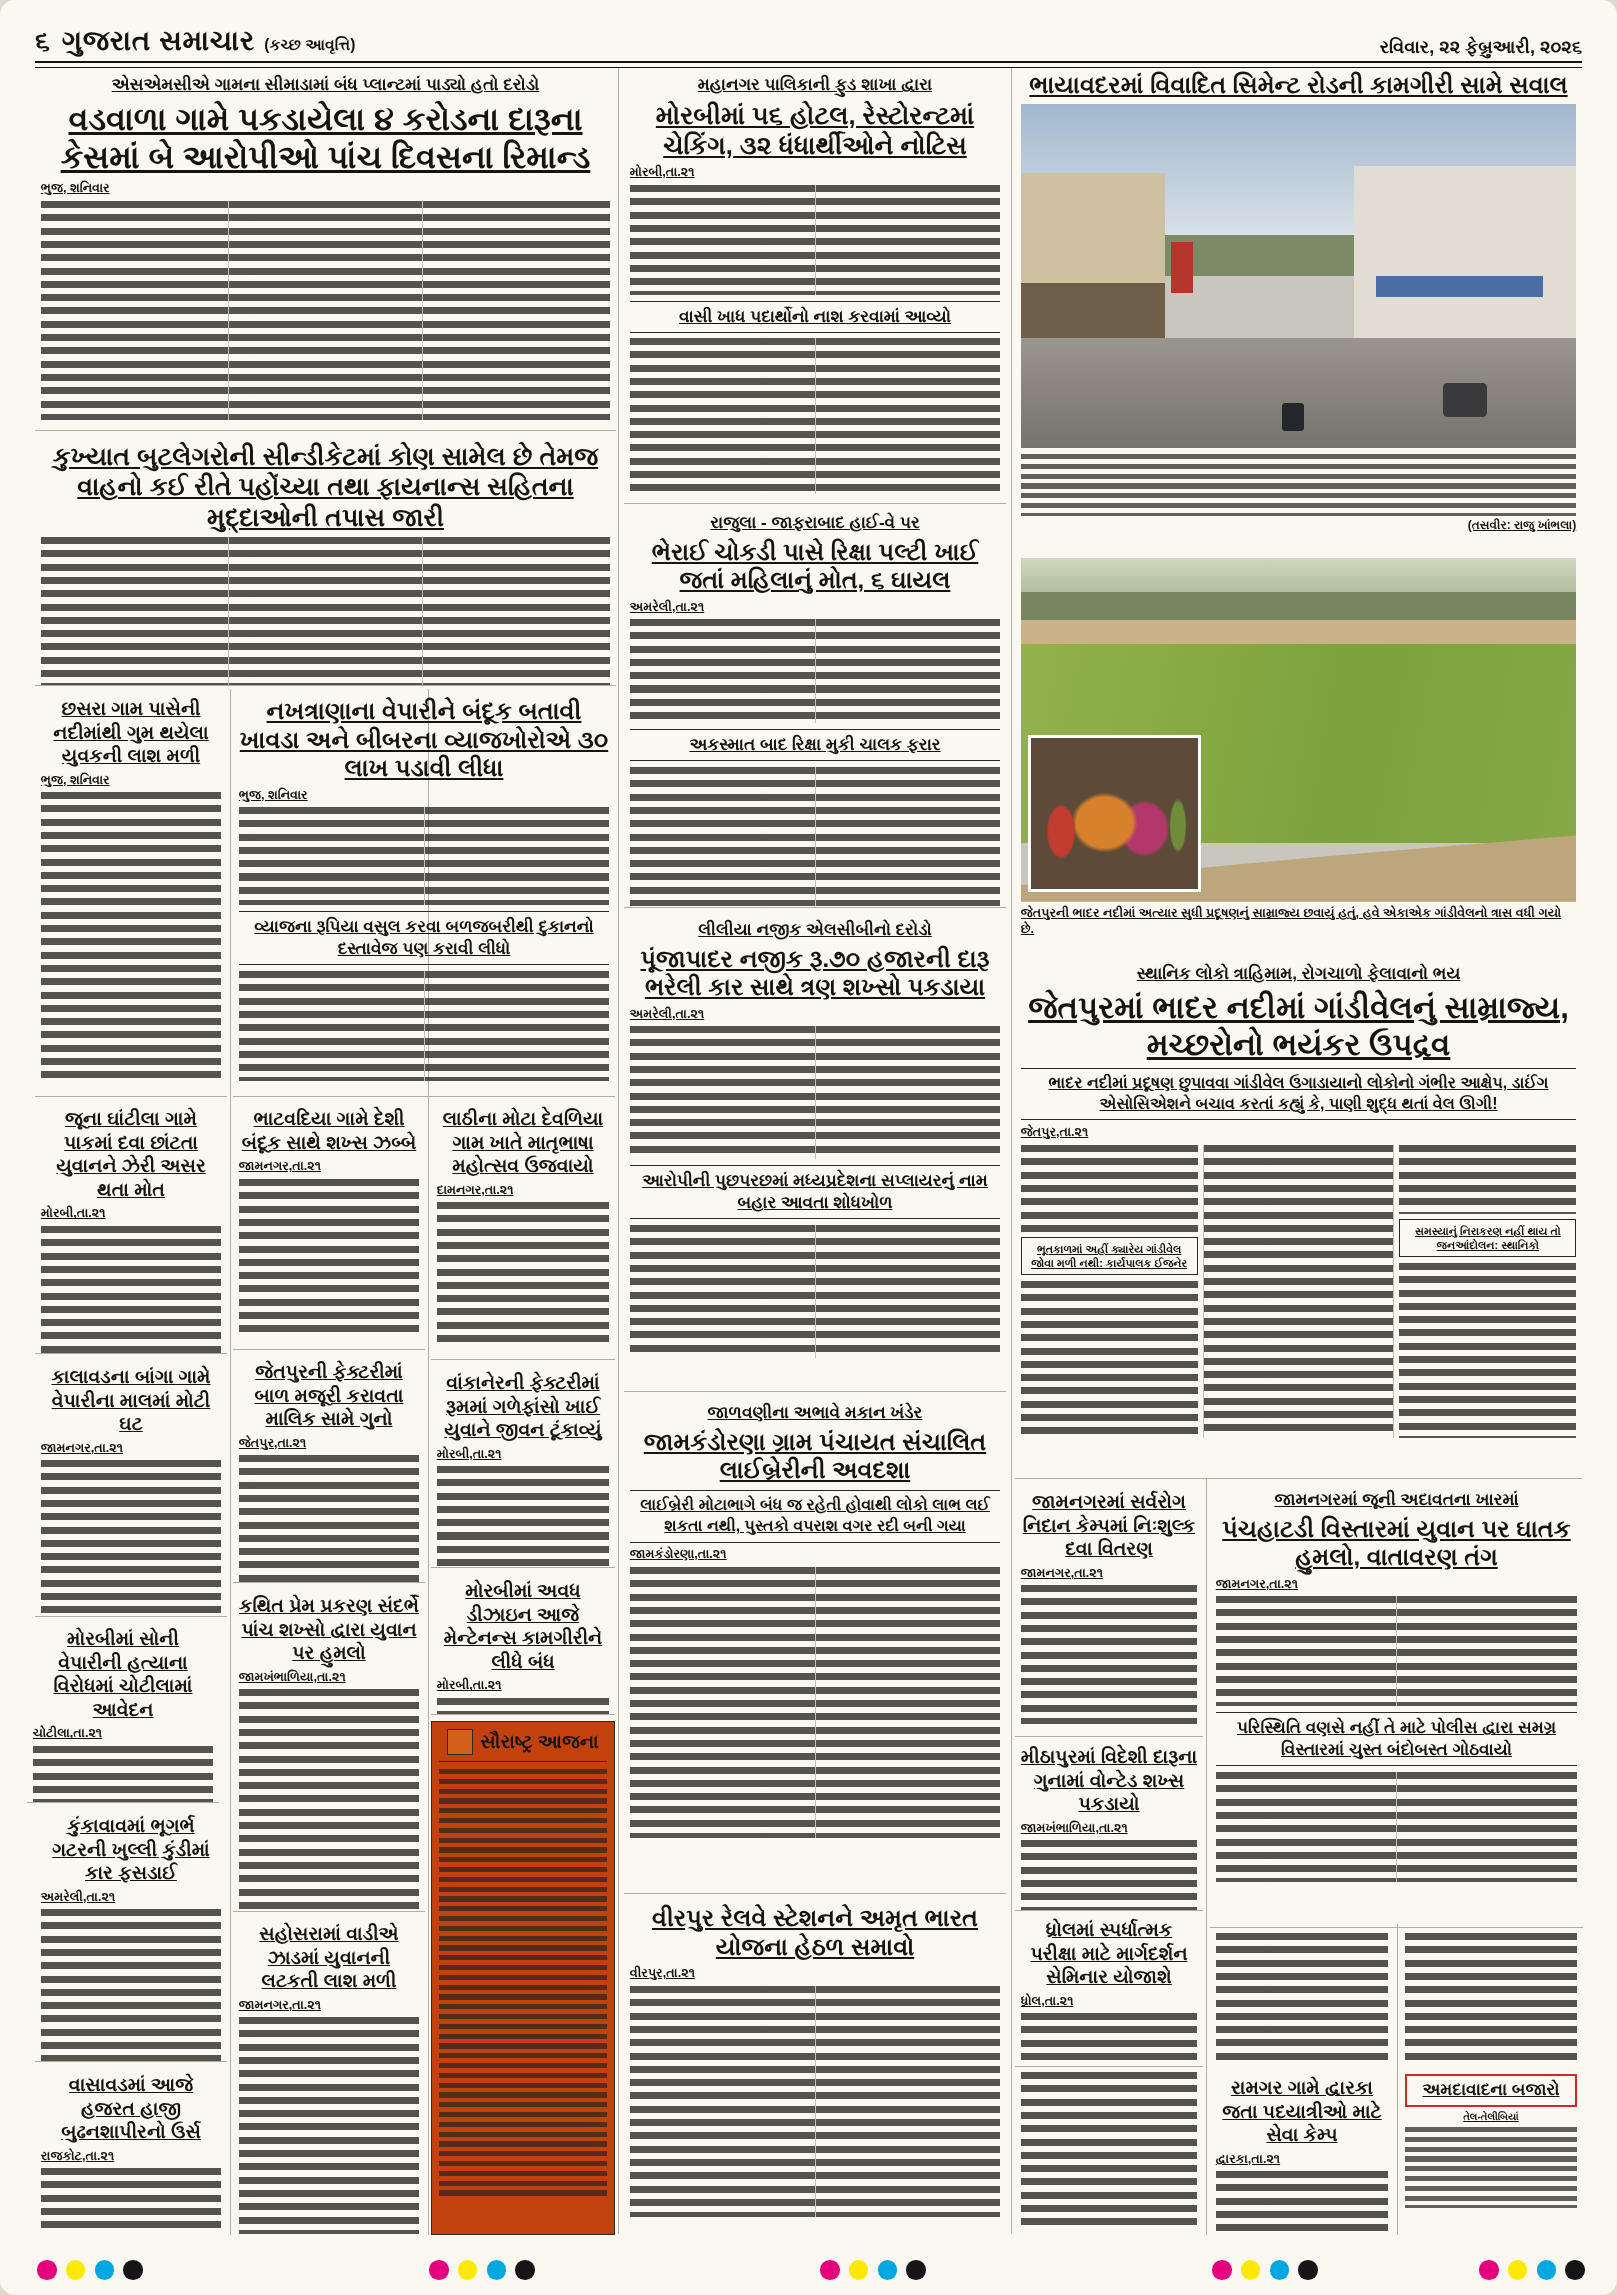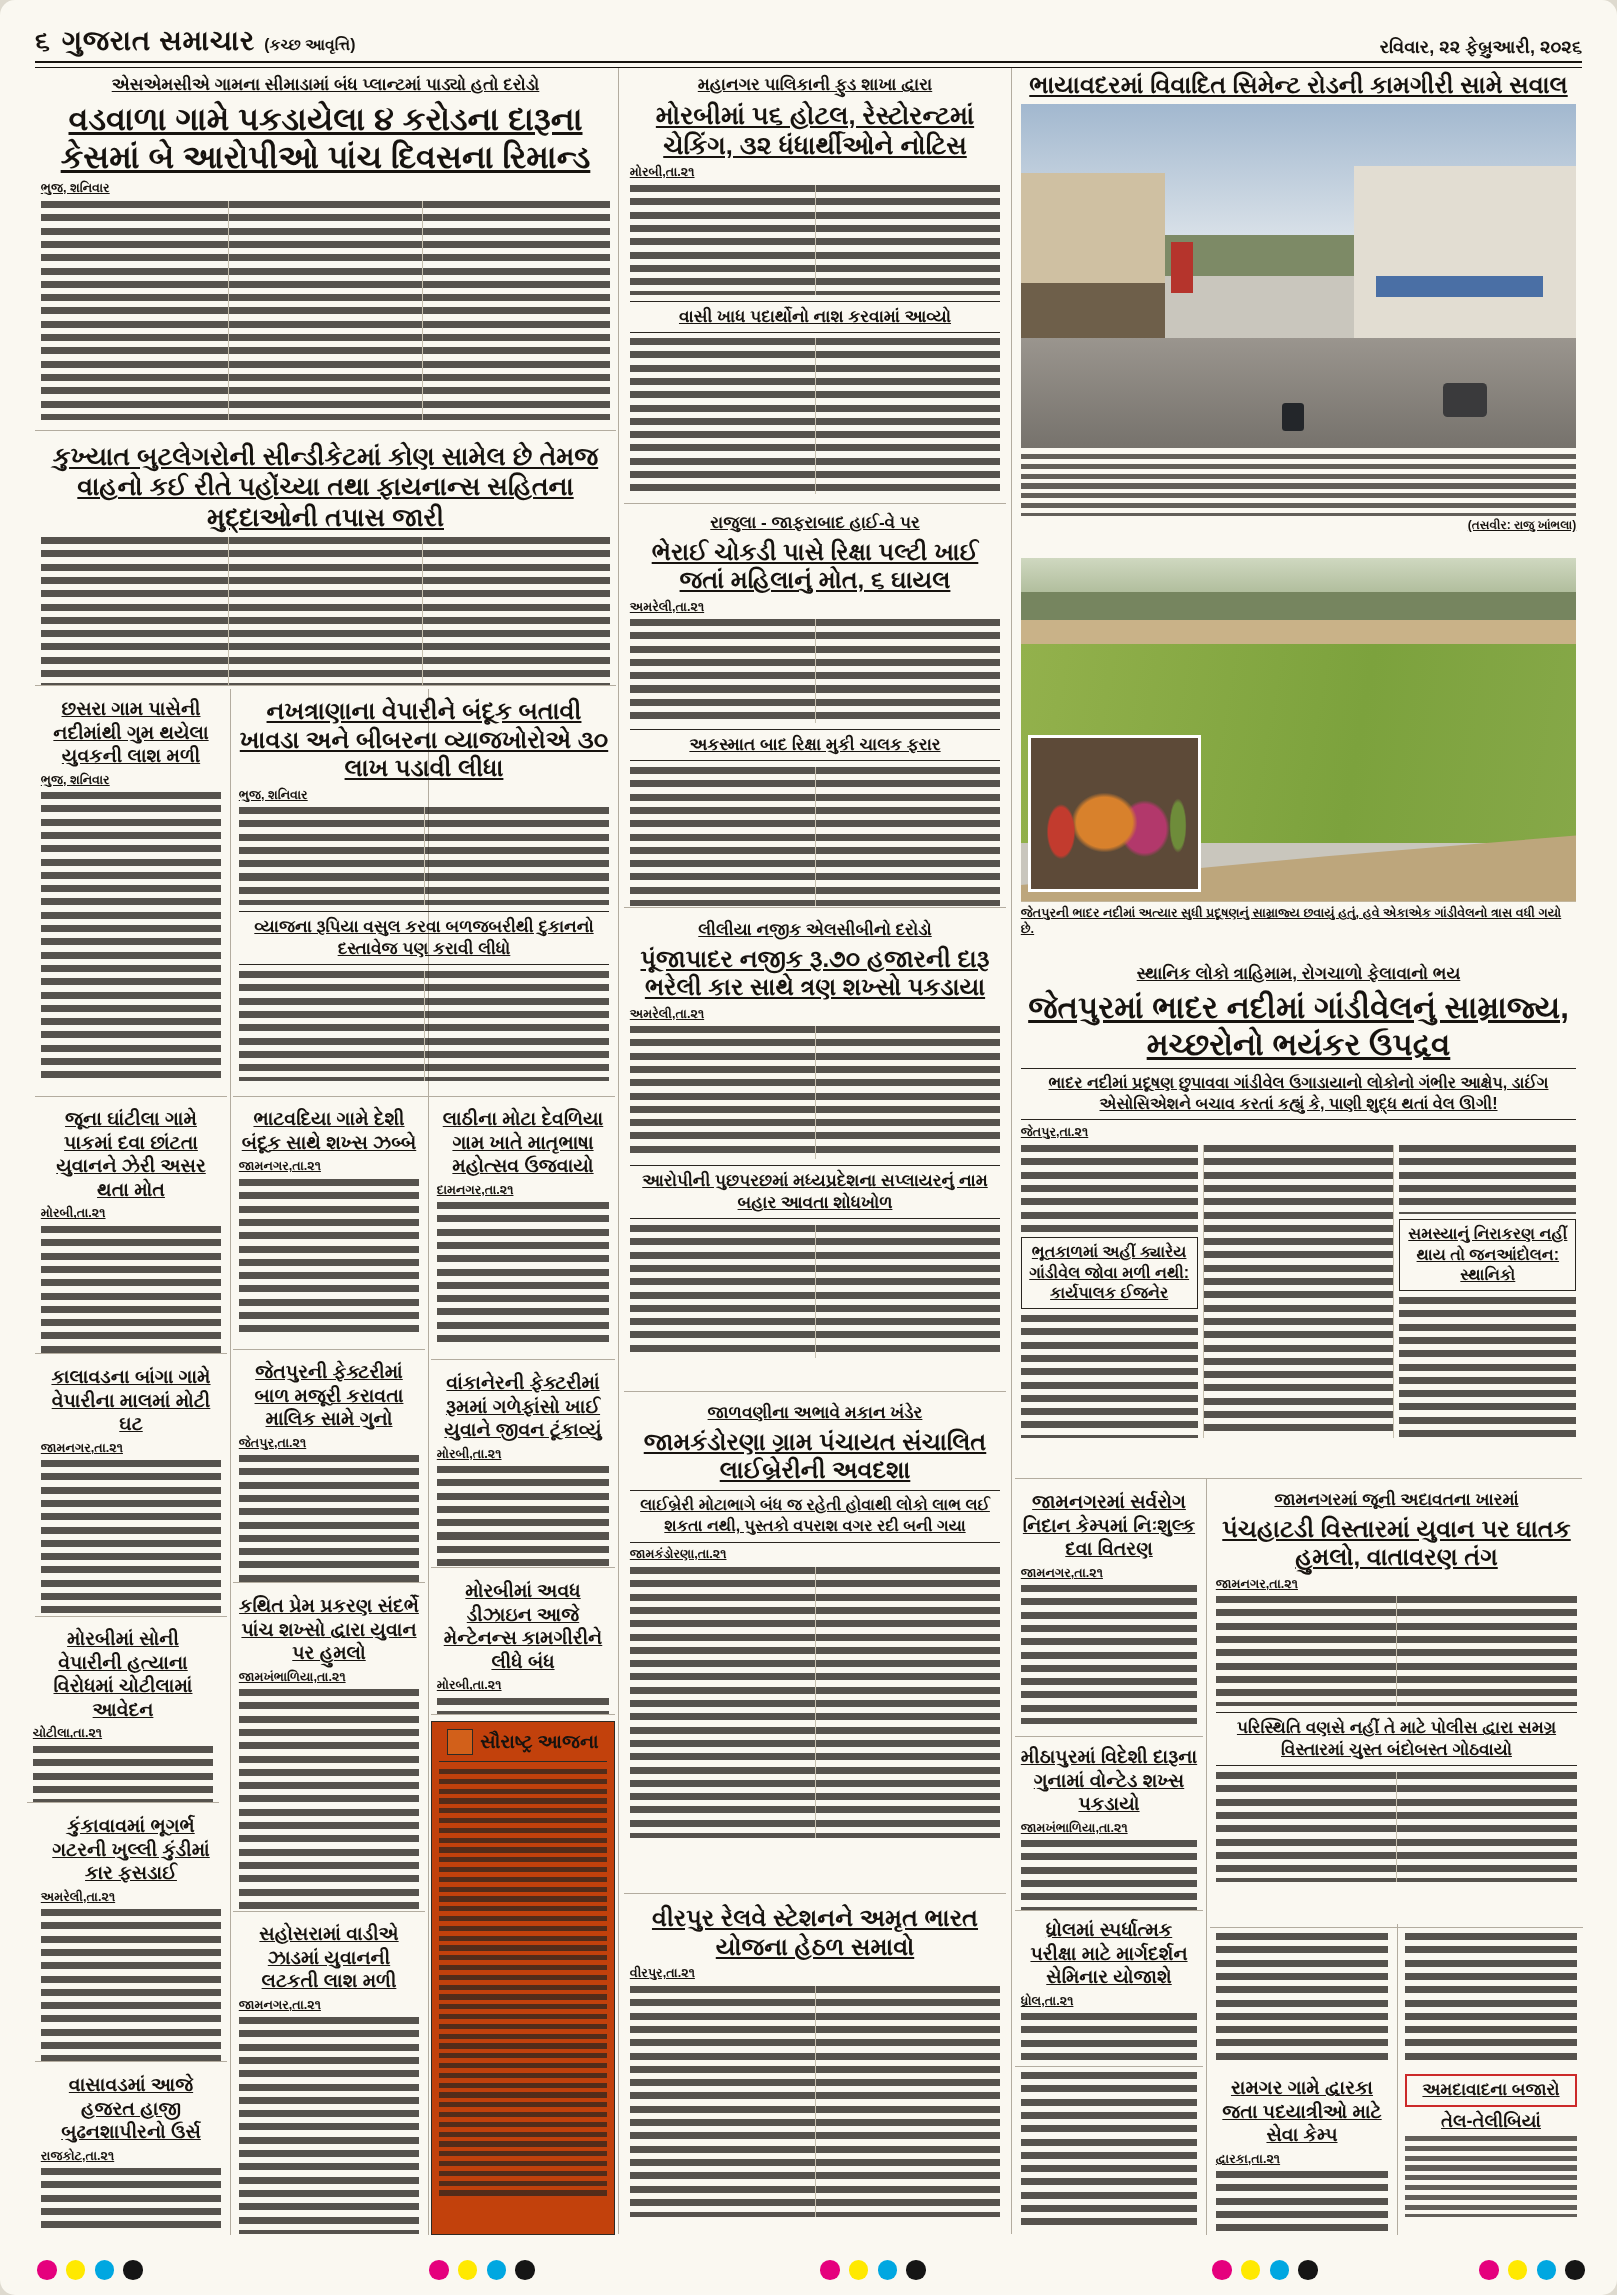--- a/index.html
+++ b/index.html
@@ -26,21 +26,21 @@
   .h-l2{font-size:25.4px;}
   .h-lg{font-size:24px;}
   .h-md{font-size:19px;line-height:1.25;}
   .deck{font-size:16px;font-weight:700;text-align:center;line-height:1.3;
         border-top:1.2px solid #2a2620;border-bottom:1.2px solid #2a2620;
         padding:4.6px 3.5px;margin:4.6px 0;}
   .mid{font-size:17px;font-weight:700;text-align:center;line-height:1.3;
        border-top:1.2px solid #2a2620;border-bottom:1.2px solid #2a2620;
        padding:4px 2.3px;margin:5.8px 0;}
   .dl{font-size:12.7px;font-weight:700;margin:1.2px 0 4.6px;}
-  .inset-head{font-weight:700;font-size:16px;text-align:center;line-height:1.3;
+  .inset-head{font-weight:700;font-size:11px;text-align:center;line-height:1.3;
               border:1.2px solid #2a2620;padding:3.5px;margin:5.8px 0;}
 
   
   .fx{background-image:repeating-linear-gradient(to bottom,
         rgba(40,36,31,.78) 0px, rgba(40,36,31,.78) 7px,
         transparent 7px, transparent 13.3px);}
   .fx-sm{background-image:repeating-linear-gradient(to bottom,
         rgba(40,36,31,.72) 0px, rgba(40,36,31,.72) 5.2px,
         transparent 5.2px, transparent 9.8px);}
   .cols{display:flex;align-items:stretch;}
@@ -62,21 +62,21 @@
   
   .sbox{position:absolute;box-sizing:border-box;border:1.7px solid #2e2a24;
         padding:7px;overflow:hidden;background:#c2410c;}
   .sbox-head{display:flex;align-items:center;justify-content:center;gap:7px;
              font-size:19px;font-weight:700;border-bottom:1.2px solid #2e2a24;
              padding-bottom:5.8px;margin-bottom:7px;}
   .sbox-logo{display:inline-block;width:24px;height:24px;background:#d2601a;
              border:1.2px solid #2e2a24;}
   .mbox{border:2.3px solid;padding:4.6px 3.5px;text-align:center;font-weight:700;
         font-size:17px;margin-bottom:4.6px;}
-  .msec{font-size:18px;font-weight:700;text-align:center;margin:3.5px 0;}
+  .msec{font-size:10px;font-weight:700;text-align:center;margin:3.5px 0;}
 
   
   .reg{position:absolute;bottom:15px;display:flex;gap:9.2px;}
   .dot{width:19.6px;height:19.6px;border-radius:50%;display:inline-block;}
 </style>
 </head>
 <body>
 
 <div class="sheet">
 

